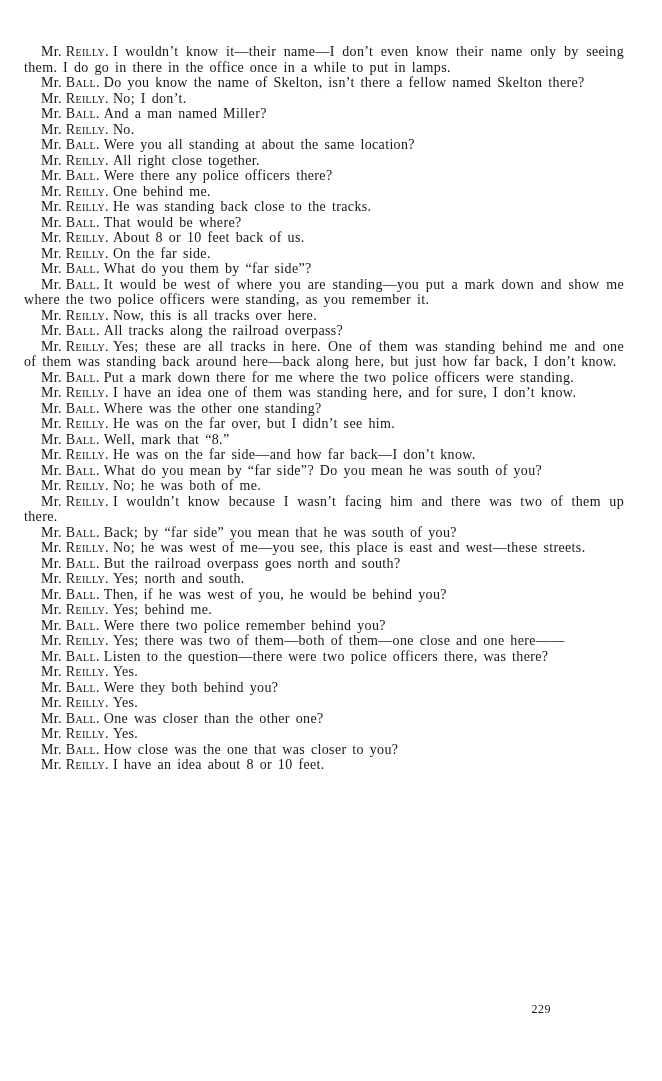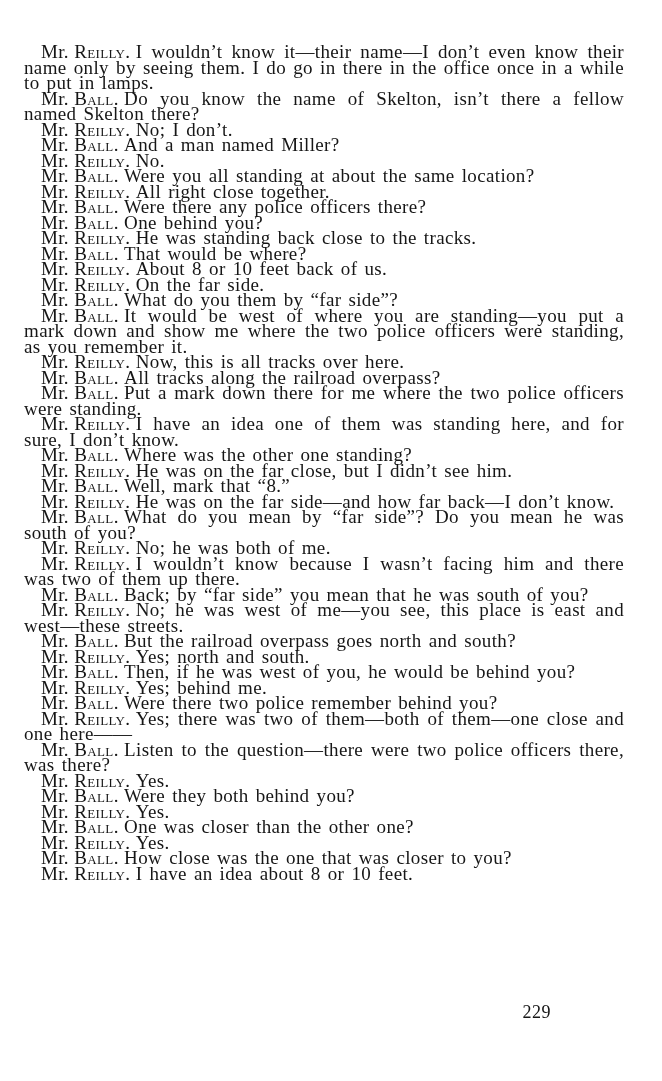--- a/index.html
+++ b/index.html
@@ -13,21 +13,21 @@
     position: relative;
     font-family: "Liberation Serif", "DejaVu Serif", serif;
     color: #161616;
     overflow: hidden;
   }
   .text-block {
     position: absolute;
     top: 44px;
     left: 24px;
     width: 600px;
-    font-size: 19px;
+    font-size: 14px;
     line-height: 15.5px;
     text-align: justify;
     letter-spacing: 0.35px;
     word-spacing: 2px;
   }
   p.para {
     margin: 0;
     padding: 0;
     text-indent: 17px;
   }
@@ -37,49 +37,50 @@
   .sc {
     font-variant: small-caps;
     margin-right: 0.28em;
   }
   .page-number {
     position: absolute;
     top: 1002px;
     left: 0;
     width: 551px;
     text-align: right;
-    font-size: 18px;
+    font-size: 12px;
     letter-spacing: 0.5px;
   }
 </style>
 </head>
 <body>
 
 <div class="text-block">
     <p class="para"><span class="speaker">Mr.</span><span class="sc">Reilly.</span><span>I wouldn’t know it—their name—I don’t even know their name only by seeing them.  I do go in there in the office once in a while to put in lamps.</span></p>
     <p class="para"><span class="speaker">Mr.</span><span class="sc">Ball.</span><span>Do you know the name of Skelton, isn’t there a fellow named Skelton there?</span></p>
     <p class="para"><span class="speaker">Mr.</span><span class="sc">Reilly.</span><span>No; I don’t.</span></p>
     <p class="para"><span class="speaker">Mr.</span><span class="sc">Ball.</span><span>And a man named Miller?</span></p>
     <p class="para"><span class="speaker">Mr.</span><span class="sc">Reilly.</span><span>No.</span></p>
     <p class="para"><span class="speaker">Mr.</span><span class="sc">Ball.</span><span>Were you all standing at about the same location?</span></p>
     <p class="para"><span class="speaker">Mr.</span><span class="sc">Reilly.</span><span>All right close together.</span></p>
     <p class="para"><span class="speaker">Mr.</span><span class="sc">Ball.</span><span>Were there any police officers there?</span></p>
-    <p class="para"><span class="speaker">Mr.</span><span class="sc">Ball.</span><span>One behind you?</span></p>
+    <p class="para"><span class="speaker">Mr.</span><span class="sc">Reilly.</span><span>One behind me.</span></p>
     <p class="para"><span class="speaker">Mr.</span><span class="sc">Reilly.</span><span>He was standing back close to the tracks.</span></p>
     <p class="para"><span class="speaker">Mr.</span><span class="sc">Ball.</span><span>That would be where?</span></p>
     <p class="para"><span class="speaker">Mr.</span><span class="sc">Reilly.</span><span>About 8 or 10 feet back of us.</span></p>
     <p class="para"><span class="speaker">Mr.</span><span class="sc">Reilly.</span><span>On the far side.</span></p>
     <p class="para"><span class="speaker">Mr.</span><span class="sc">Ball.</span><span>What do you them by “far side”?</span></p>
     <p class="para"><span class="speaker">Mr.</span><span class="sc">Ball.</span><span>It would be west of where you are standing—you put a mark down and show me where the two police officers were standing, as you remember it.</span></p>
     <p class="para"><span class="speaker">Mr.</span><span class="sc">Reilly.</span><span>Now, this is all tracks over here.</span></p>
     <p class="para"><span class="speaker">Mr.</span><span class="sc">Ball.</span><span>All tracks along the railroad overpass?</span></p>
+    <p class="para"><span class="speaker">Mr.</span><span class="sc">Reilly.</span><span>Yes; these are all tracks in here.  One of them was standing behind me and one of them was standing back around here—back along here, but just how far back, I don’t know.</span></p>
     <p class="para"><span class="speaker">Mr.</span><span class="sc">Ball.</span><span>Put a mark down there for me where the two police officers were standing.</span></p>
     <p class="para"><span class="speaker">Mr.</span><span class="sc">Reilly.</span><span>I have an idea one of them was standing here, and for sure, I don’t know.</span></p>
     <p class="para"><span class="speaker">Mr.</span><span class="sc">Ball.</span><span>Where was the other one standing?</span></p>
-    <p class="para"><span class="speaker">Mr.</span><span class="sc">Reilly.</span><span>He was on the far close, but I didn’t see him.</span></p>
+    <p class="para"><span class="speaker">Mr.</span><span class="sc">Reilly.</span><span>He was on the far over, but I didn’t see him.</span></p>
     <p class="para"><span class="speaker">Mr.</span><span class="sc">Ball.</span><span>Well, mark that “8.”</span></p>
     <p class="para"><span class="speaker">Mr.</span><span class="sc">Reilly.</span><span>He was on the far side—and how far back—I don’t know.</span></p>
     <p class="para"><span class="speaker">Mr.</span><span class="sc">Ball.</span><span>What do you mean by “far side”?  Do you mean he was south of you?</span></p>
     <p class="para"><span class="speaker">Mr.</span><span class="sc">Reilly.</span><span>No; he was both of me.</span></p>
     <p class="para"><span class="speaker">Mr.</span><span class="sc">Reilly.</span><span>I wouldn’t know because I wasn’t facing him and there was two of them up there.</span></p>
     <p class="para"><span class="speaker">Mr.</span><span class="sc">Ball.</span><span>Back; by “far side” you mean that he was south of you?</span></p>
     <p class="para"><span class="speaker">Mr.</span><span class="sc">Reilly.</span><span>No; he was west of me—you see, this place is east and west—these streets.</span></p>
     <p class="para"><span class="speaker">Mr.</span><span class="sc">Ball.</span><span>But the railroad overpass goes north and south?</span></p>
     <p class="para"><span class="speaker">Mr.</span><span class="sc">Reilly.</span><span>Yes; north and south.</span></p>
     <p class="para"><span class="speaker">Mr.</span><span class="sc">Ball.</span><span>Then, if he was west of you, he would be behind you?</span></p>

